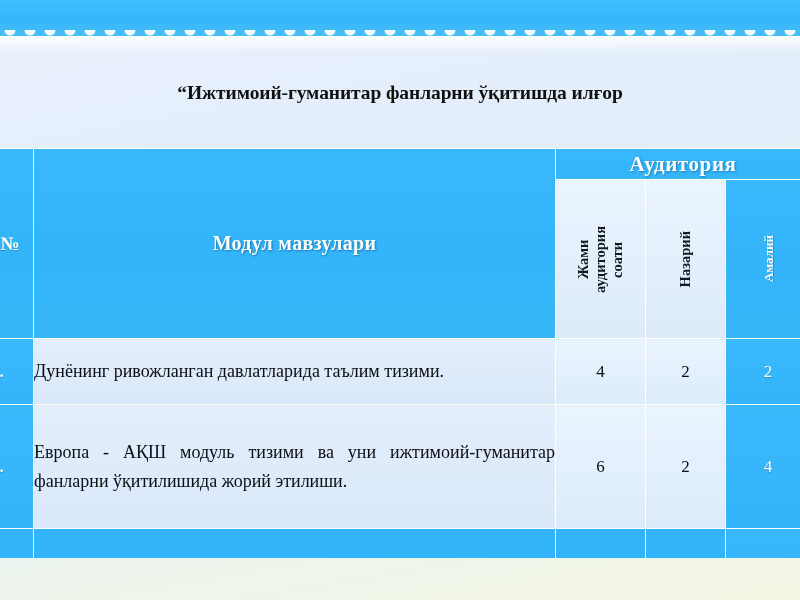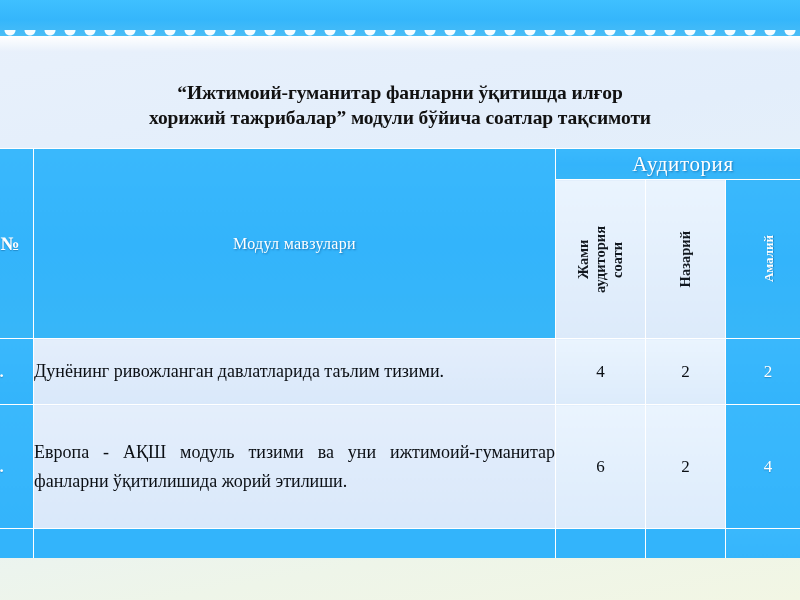--- a/index.html
+++ b/index.html
@@ -105,28 +105,28 @@
   }
   .hdr-num-label {
     font-weight: bold;
     font-size: 19px;
     color: #ffffff;
     text-shadow: 0 1px 1px rgba(0,60,110,0.35);
     display: block;
     transform: translateX(-2px);
   }
   .hdr-topic-label {
-    font-weight: normal;
-    font-size: 16px;
+    font-weight: bold;
+    font-size: 20px;
     color: #ffffff;
     text-shadow: 1px 1px 2px rgba(0,70,130,0.55);
     letter-spacing: 0.3px;
   }
   .hdr-aud-label {
-    font-weight: normal;
+    font-weight: bold;
     font-size: 21px;
     color: #ffffff;
     text-shadow: 1px 1px 2px rgba(0,70,130,0.5);
     letter-spacing: 0.6px;
   }
   .aud-cell { height: 31px; }
 
   
   .rot-wrap {
     height: 158px;
@@ -197,21 +197,20 @@
 </style>
 </head>
 <body>
 
 <div class="top-banner"></div>
 <div class="banner-scallop"></div>
 <div class="banner-fade"></div>
 
 <div class="title-wrap">
   <div class="title-line">“Ижтимоий-гуманитар фанларни  ўқитишда илғор</div>
-  <div class="title-line">хорижий тажрибалар” модули бўйича соатлар тақсимоти</div>
 </div>
 
 <div class="table-area">
   <table class="hours">
     <colgroup>
       <col class="c-num">
         <col class="c-topic">
         <col class="c-total">
         <col class="c-theor">
         <col class="c-pract">

